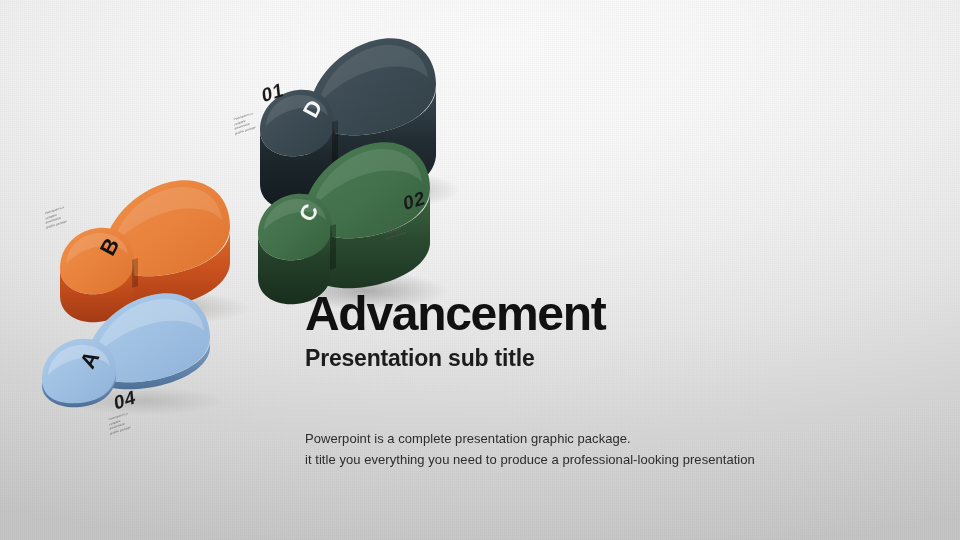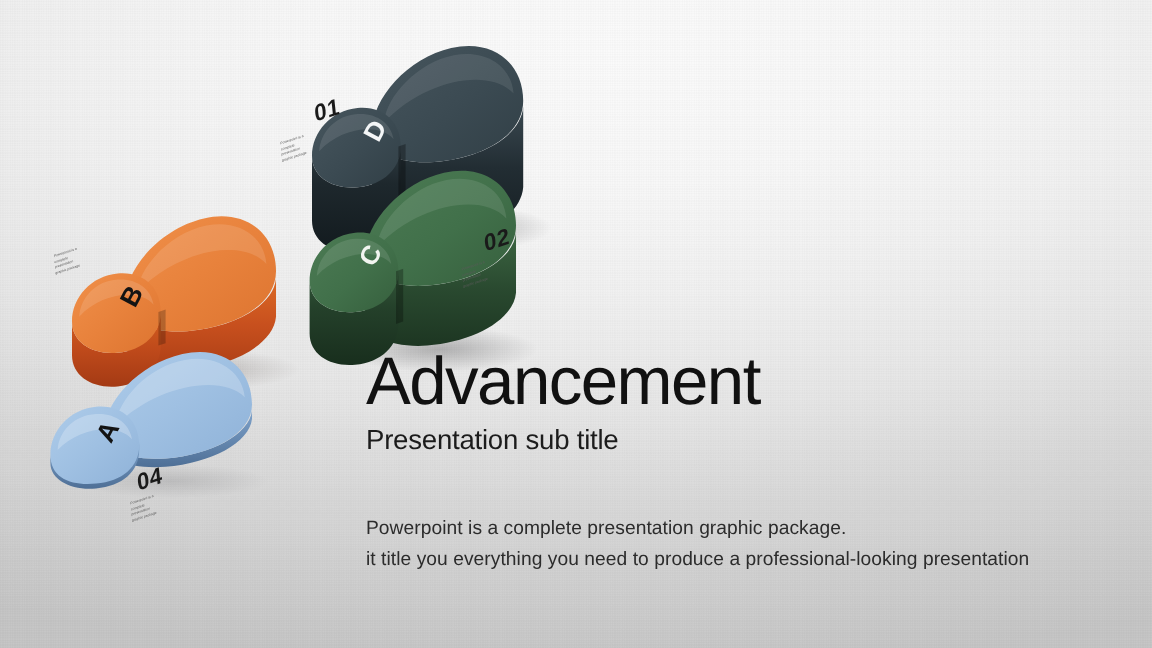--- a/index.html
+++ b/index.html
@@ -29,32 +29,32 @@
       repeating-linear-gradient(0deg, rgba(0,0,0,.012) 0 1px, rgba(255,255,255,.012) 1px 2px),
       repeating-linear-gradient(90deg, rgba(0,0,0,.010) 0 1px, rgba(255,255,255,.010) 1px 2px);
     pointer-events:none;
     z-index:2;
   }
 
   
   #text-block { position:absolute; left:305px; top:289px; z-index:6; }
 
   #page-title {
-    font-size:56px; font-weight:normal; color:#111;
+    font-size:48px; font-weight:bold; color:#111;
     letter-spacing:-1.3px; line-height:1.04;
     white-space:nowrap;
   }
   #page-subtitle {
-    font-size:23px; font-weight:normal; color:#1c1c1c;
+    font-size:23px; font-weight:bold; color:#1c1c1c;
     margin-top:6px; letter-spacing:-0.2px;
     white-space:nowrap;
   }
   #body-text {
     position:absolute; left:0px; top:139px;
-    font-size:16px; color:#2c2c2c;
+    font-size:13px; color:#2c2c2c;
     line-height:1.62; letter-spacing:.05px;
     white-space:nowrap;
   }
 
   
   #footprints { position:absolute; inset:0; z-index:4; }
 
   .foot { position:absolute; }
   .foot svg { display:block; overflow:visible; }
 

